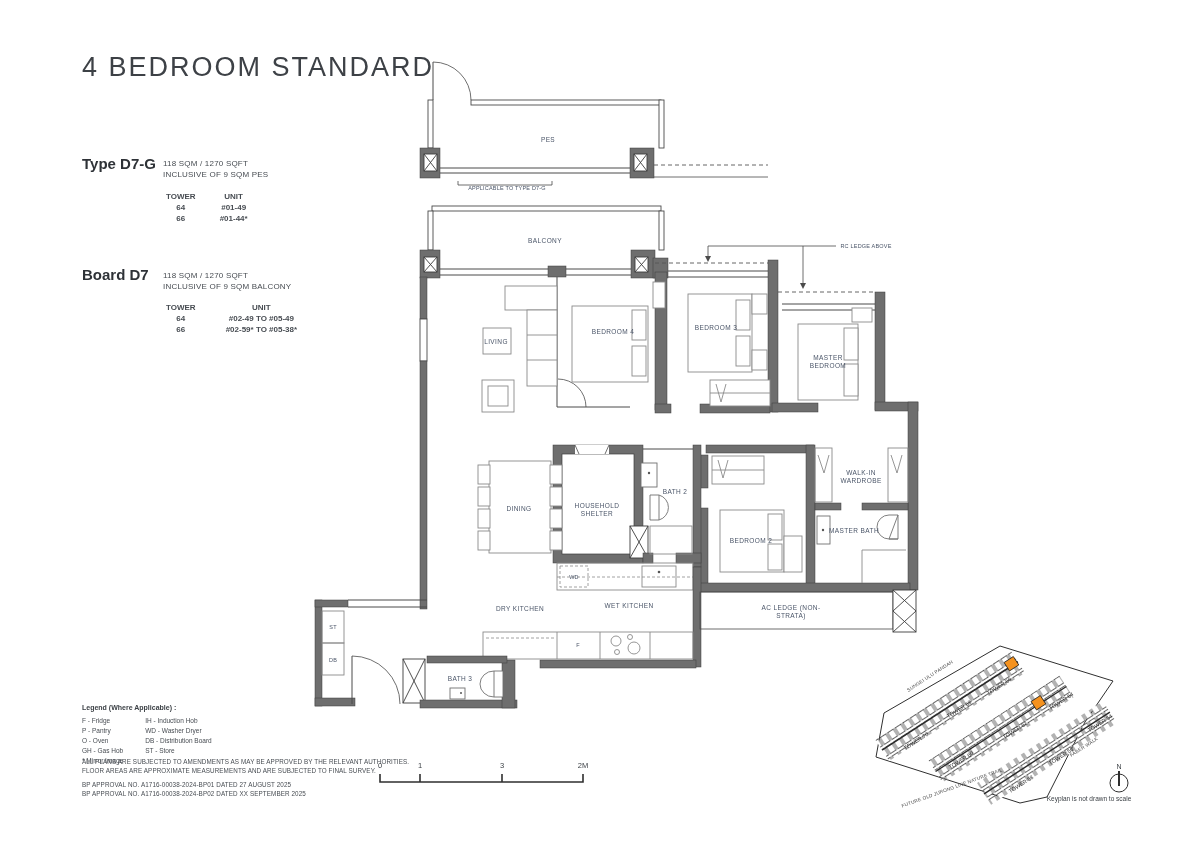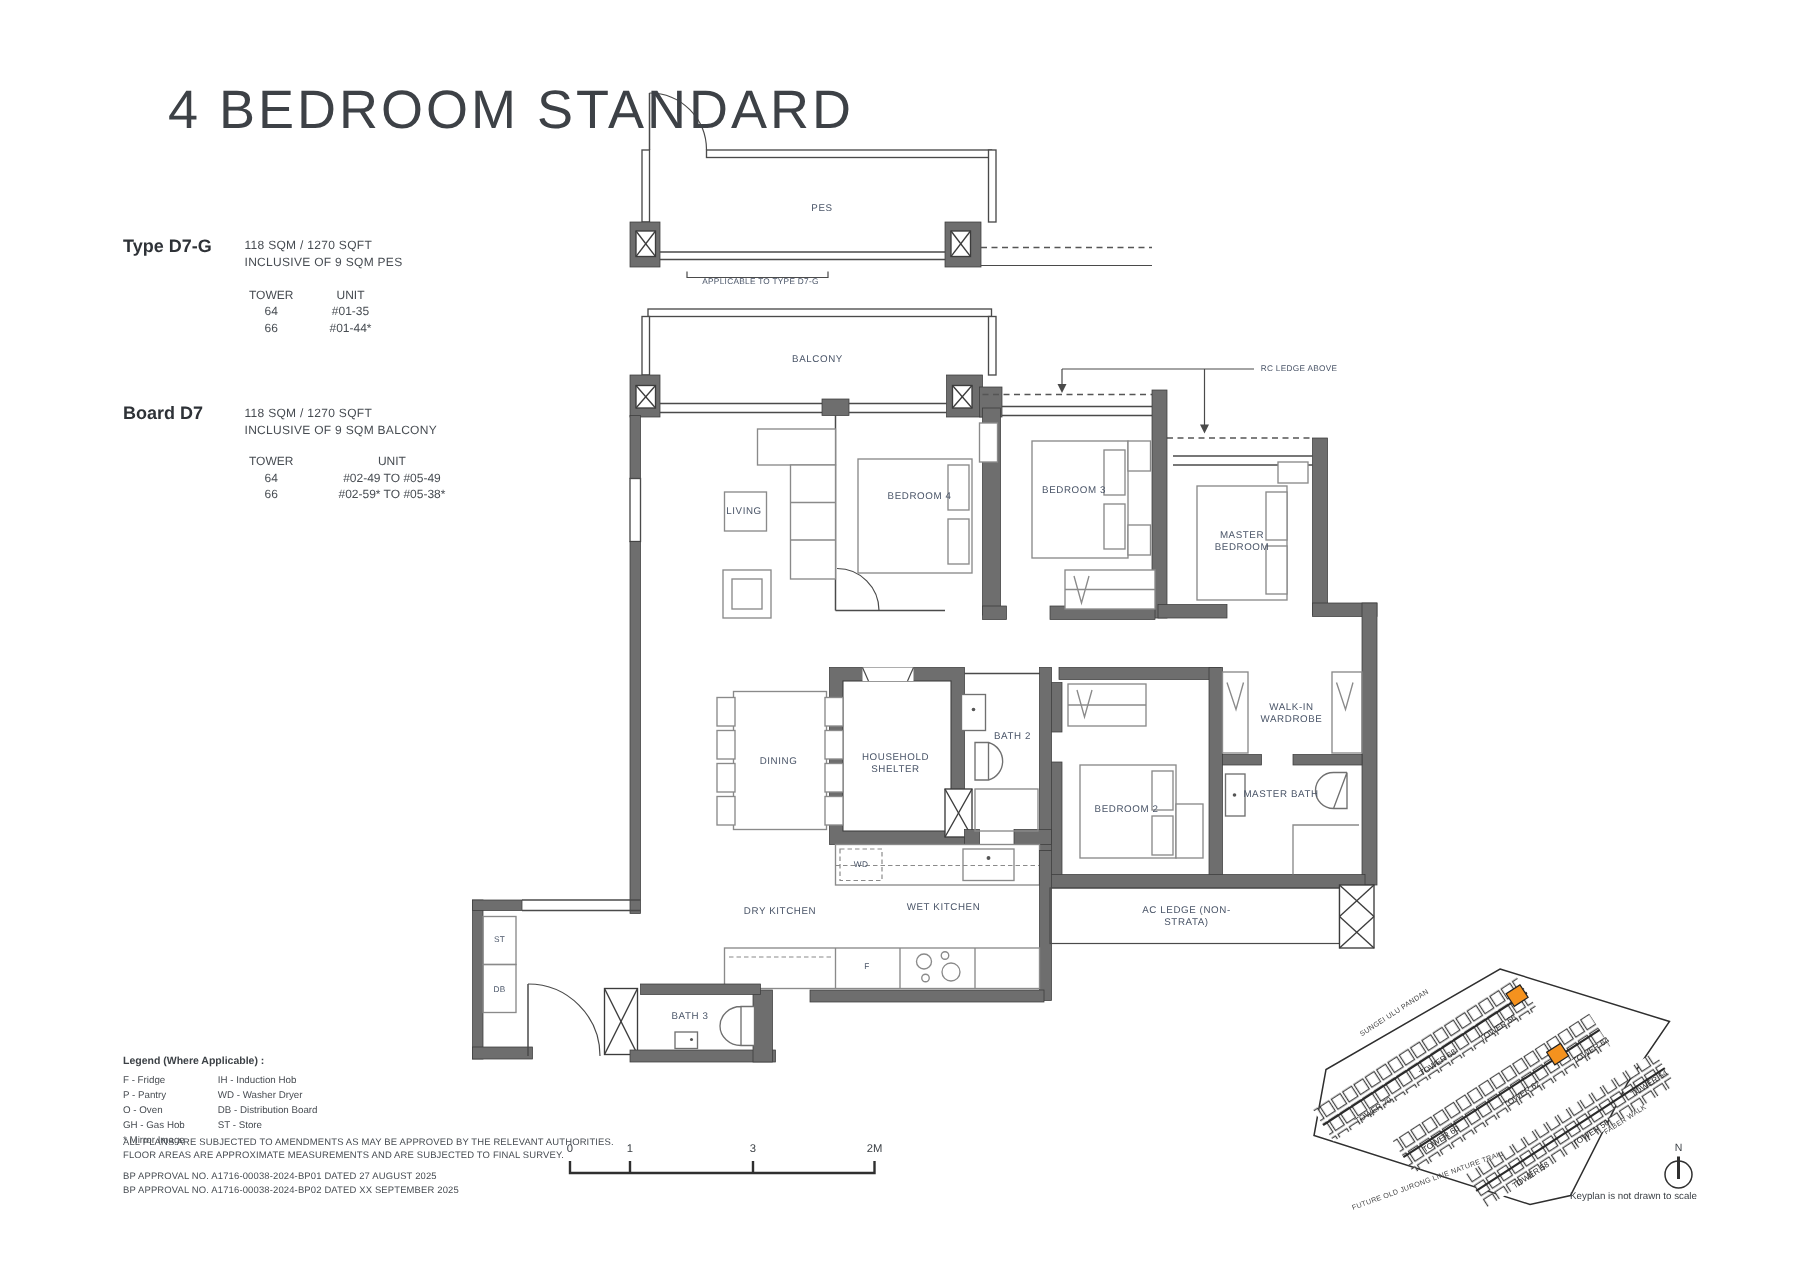--- a/index.html
+++ b/index.html
@@ -1,23 +1,23 @@
 <!DOCTYPE html>
 <html><head>
 <meta charset="utf-8">
 <style>
   html,body{margin:0;padding:0;background:#fff;}
   body{width:1200px;height:847px;position:relative;font-family:"Liberation Sans",sans-serif;color:#3f4449;overflow:hidden;}
   .abs{position:absolute;}
   
-  .page-title{left:82px;top:52px;font-size:36px;letter-spacing:2px;color:#3d4146;font-weight:400;margin-left:30px;}
-  .type-name{font-size:12px;font-weight:bold;color:#2e3237;}
+  .page-title{left:82px;top:52px;font-size:27px;letter-spacing:2px;color:#3d4146;font-weight:400;}
+  .type-name{font-size:15px;font-weight:bold;color:#2e3237;}
   .type-meta{font-size:8px;line-height:1.4;letter-spacing:.2px;color:#474c52;}
   .unit-table{font-size:8px;color:#474c52;border-collapse:collapse;}
-  .unit-table td,.unit-table th{padding:0 6px 2px 6px;font-weight:normal;text-align:center;}
+  .unit-table td,.unit-table th{padding:0 6px 2px 6px;font-weight:bold;text-align:center;}
   
   .legend-title{font-size:7px;font-weight:bold;color:#3c4146;}
   .legend-item{font-size:6.5px;line-height:1.55;color:#474c52;}
   .note-line{font-size:6.3px;line-height:1.5;color:#474c52;letter-spacing:.1px;}
   
   .plabel{position:absolute;transform:translate(-50%,-50%);font-size:6.5px;letter-spacing:.4px;
           color:#4a5568;white-space:nowrap;text-align:center;pointer-events:none;}
   .plabel.wrap{white-space:normal;line-height:1.3;}
   .plabel.tiny{font-size:5.5px;letter-spacing:.2px;}
   
@@ -322,21 +322,21 @@
   <div>INCLUSIVE OF 9 SQM PES</div>
 </div>
 <table class="abs unit-table" style="left:160px;top:192px">
   <tbody>
       <tr>
     <th>TOWER</th>
     <th style="padding-left:18px">UNIT</th>
   </tr>
   <tr>
     <td>64</td>
-    <td style="padding-left:18px">#01-35</td>
+    <td style="padding-left:18px">#01-49</td>
   </tr>
   <tr>
     <td>66</td>
     <td style="padding-left:18px">#01-44*</td>
   </tr>
 </tbody>
   </table>
 
 <div class="abs" style="left:82px;top:266px">
   <span class="type-name">Board D7</span>

